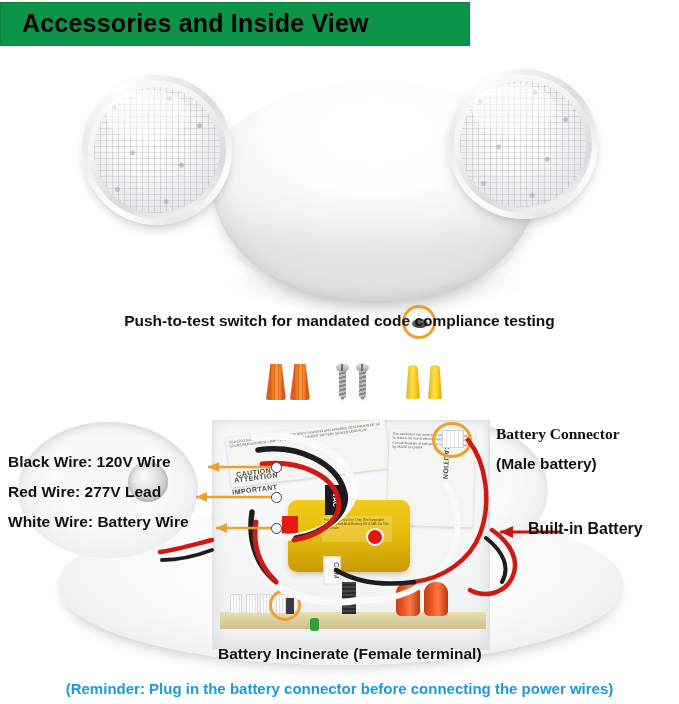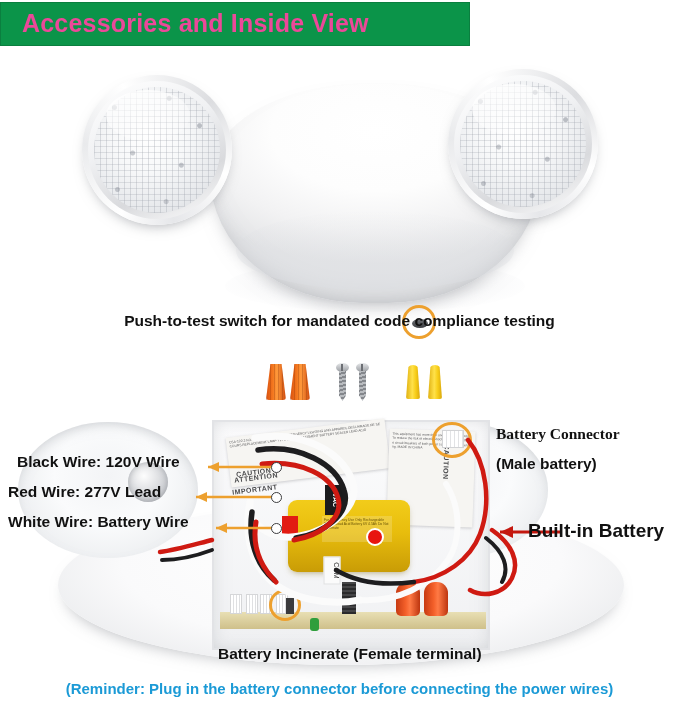--- a/index.html
+++ b/index.html
@@ -3,21 +3,21 @@
 <meta charset="utf-8">
 <style>
   html,body{margin:0;padding:0;background:#ffffff;}
   body{width:679px;height:704px;position:relative;overflow:hidden;
        font-family:"Liberation Sans","DejaVu Sans",sans-serif;color:#111;}
   .abs{position:absolute;}
 
   
   #banner{left:0;top:2px;width:470px;height:44px;background:#0b9449;
           border:1px solid #0a7f3f;box-sizing:border-box;}
-  #banner-title{left:22px;top:9px;font-size:25px;font-weight:bold;color:#ec4899;
+  #banner-title{left:22px;top:9px;font-size:25px;font-weight:bold;color:#000000;
                 letter-spacing:.2px;white-space:nowrap;}
 
   
   #fixture{left:60px;top:55px;width:560px;height:255px;}
   .body-shell{position:absolute;left:150px;top:28px;width:330px;height:220px;
      background:radial-gradient(ellipse 70% 60% at 50% 22%,#ffffff 0%,#fdfdfd 45%,#f2f2f3 75%,#e4e5e7 100%);
      border-radius:48% 48% 46% 46% / 42% 42% 58% 58%;
      box-shadow:0 10px 18px -8px rgba(140,142,148,.55), inset 0 -14px 26px -16px rgba(150,152,158,.7);}
   .body-shell:after{content:"";position:absolute;left:8%;top:58%;width:84%;height:36%;
      border-radius:50%;background:linear-gradient(180deg,rgba(255,255,255,0) 0%,rgba(220,222,226,.55) 100%);}
@@ -130,26 +130,26 @@
      border:1px solid #d2d3d5;box-sizing:border-box;
      background-image:repeating-linear-gradient(90deg,#fff 0 3px,#e2e3e5 3px 4px);}
   #male-ring{position:absolute;left:218px;top:0px;width:40px;height:36px;border-radius:50%;
      border:3px solid #eda02e;box-sizing:border-box;}
 
   
   .wiresvg{position:absolute;left:0;top:0;width:679px;height:265px;overflow:visible;}
 
   
   .calloutL{position:absolute;font-size:15.5px;font-weight:bold;white-space:nowrap;}
-  #lbl-black{left:17px;top:453px;}
+  #lbl-black{left:8px;top:453px;}
   #lbl-red{left:8px;top:483px;}
   #lbl-white{left:8px;top:513px;}
   #lbl-batt-conn{left:496px;top:425px;font-size:15.5px;font-weight:bold;white-space:nowrap;font-family:Liberation Serif, serif;}
   #lbl-batt-conn2{left:496px;top:455px;font-size:15.5px;font-weight:bold;white-space:nowrap;}
-  #lbl-builtin{left:528px;top:520px;font-size:19px;font-weight:bold;white-space:nowrap;}
+  #lbl-builtin{left:528px;top:520px;font-size:16px;font-weight:bold;white-space:nowrap;}
   #lbl-female{left:218px;top:645px;font-size:15.5px;font-weight:bold;white-space:nowrap;}
   .dotmark{position:absolute;width:11px;height:11px;border-radius:50%;background:#fff;
      border:1.5px solid #3c3c3e;box-sizing:border-box;}
   #dot-1{left:271px;top:462px;} #dot-2{left:271px;top:492px;} #dot-3{left:271px;top:523px;}
 
   #reminder{left:0;top:680px;width:679px;text-align:center;font-size:15px;font-weight:bold;
      color:#1b9ad6;white-space:nowrap;}
 </style>
 </head>
 <body>

